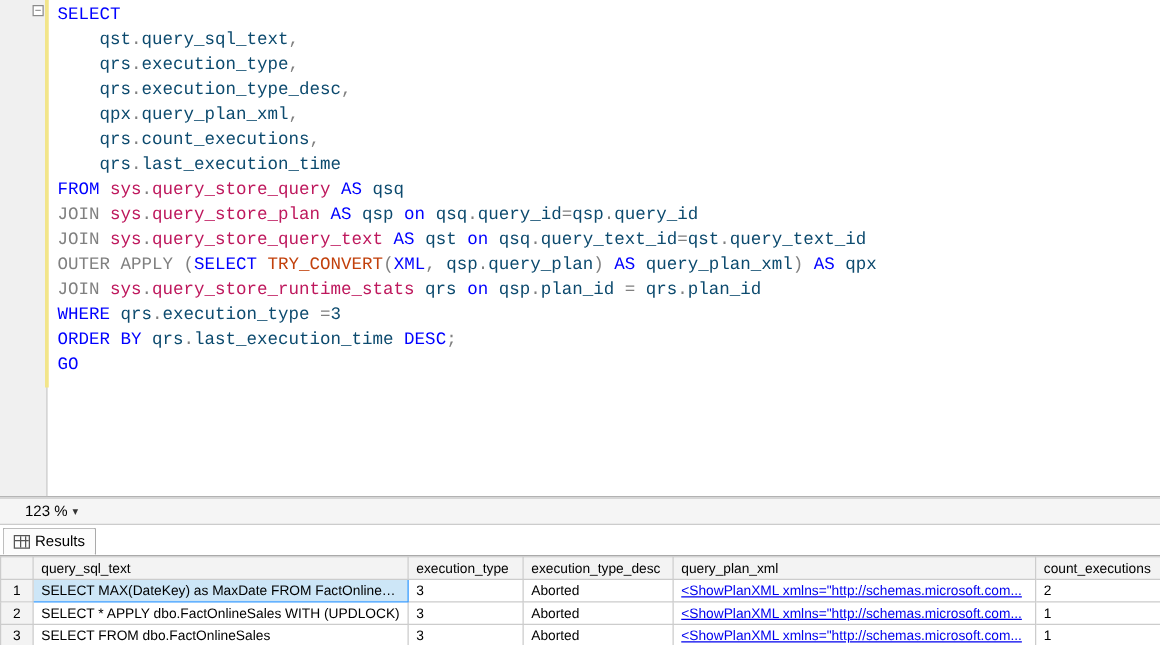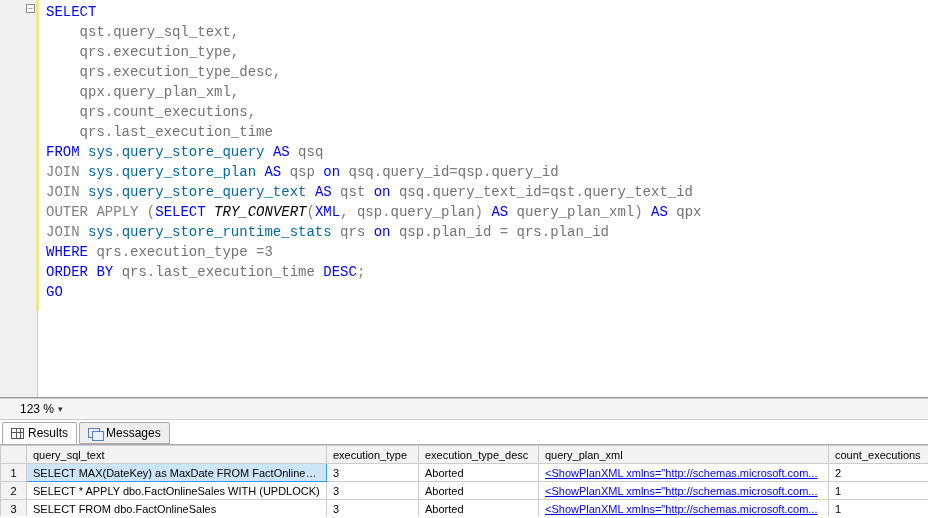--- a/index.html
+++ b/index.html
@@ -50,24 +50,24 @@
   .code {
     font-family: Consolas, "Courier New", monospace;
     font-size: 14px;
     line-height: 20px;
     padding: 2px 20px 0 8px;
     white-space: pre;
     flex: 1;
     overflow: hidden;
   }
   .kw-blue { color: #0000ff; }
-  .kw-green { color: #0369a1; }
+  .kw-green { color: #be185d; }
   .kw-gray { color: #808080; }
-  .kw-pink { color: #000000; font-style: italic; }
-  .tok-default { color: #737373; }
+  .kw-pink { color: #c2410c; }
+  .tok-default { color: #0c4a6e; }
   .zoom-bar {
     height: 22px;
     border-top: 1px solid #ccc;
     border-bottom: 1px solid #ccc;
     background: #f5f5f5;
     display: flex;
     align-items: center;
     padding: 0 4px;
     font-size: 12px;
   }
@@ -198,24 +198,20 @@
   <div class="zoom-dd">
     <span>123 %</span>
     <span class="chev">▾</span>
   </div>
 </div>
 
 <div class="tabs-row">
   <div class="tab">
     <span class="grid-icon"></span>
     <span>Results</span>
-  </div>
-  <div class="tab inactive">
-    <span class="msg-icon"></span>
-    <span>Messages</span>
   </div>
 </div>
 
 <div class="grid-wrap">
   <table class="results">
     <thead>
       <tr>
         <th class="row-hdr"></th>
         <th class="col-sql">query_sql_text</th>
         <th class="col-etype">execution_type</th>

